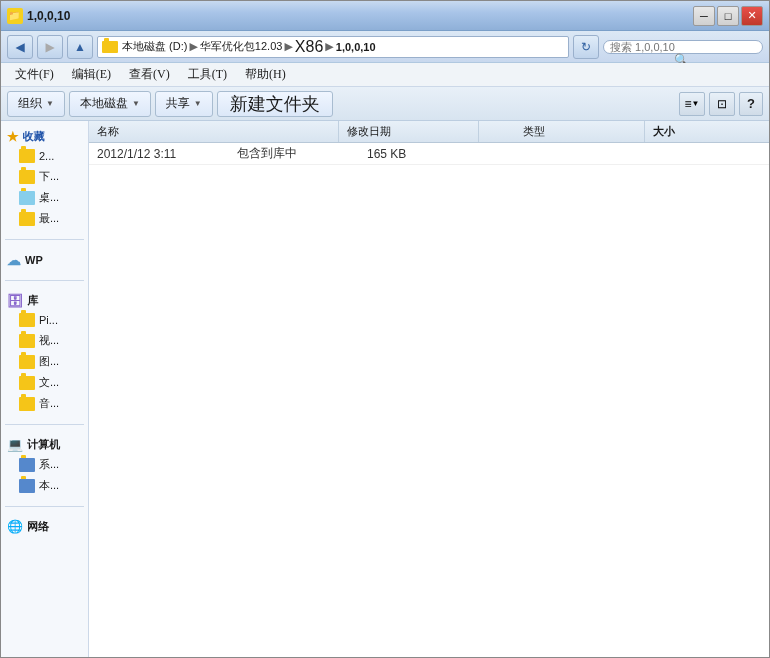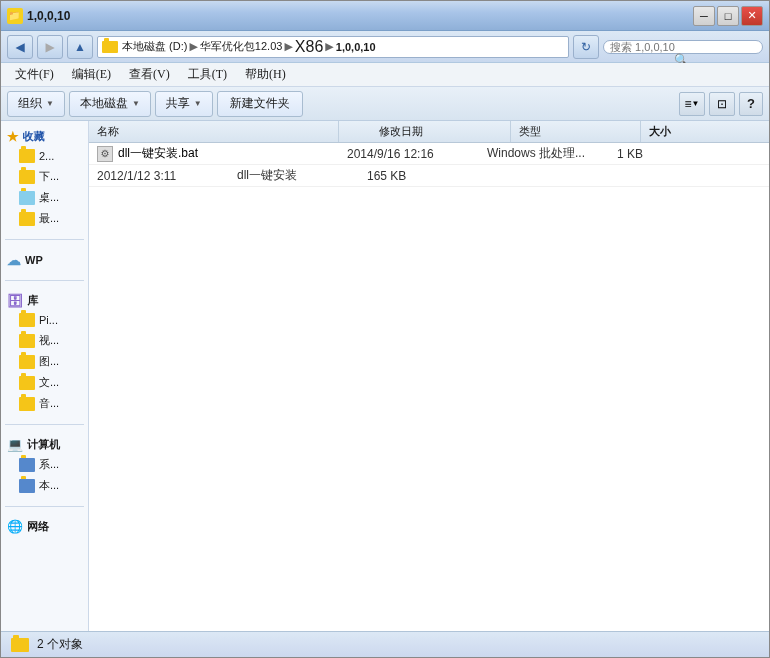--- a/index.html
+++ b/index.html
@@ -208,21 +208,21 @@
       color: #1a1a1a;
     }
     .toolbar-btn .arrow { font-size: 8px; color: #555; }
     .toolbar-new-folder {
       height: 26px;
       padding: 0 12px;
       background: linear-gradient(to bottom, #f0f6ff, #dce8f8);
       border: 1px solid #a8bcd0;
       border-radius: 3px;
       cursor: pointer;
-      font-size: 12px;
+      font-size: 18px;
       color: #1a1a1a;
     }
     .toolbar-right {
       margin-left: auto;
       display: flex;
       align-items: center;
       gap: 4px;
     }
     .view-btn {
       width: 26px;
@@ -359,32 +359,32 @@
     .col-date {
       width: 140px;
       padding: 0 8px;
       font-size: 11px;
       color: #1a1a1a;
       cursor: pointer;
       height: 100%;
       display: flex;
       align-items: center;
       border-right: 1px solid #c0d0e0;
-      margin-left: 32px;
     }
     .col-type {
       width: 130px;
       padding: 0 8px;
       font-size: 11px;
       color: #1a1a1a;
       cursor: pointer;
       height: 100%;
       display: flex;
       align-items: center;
       border-right: 1px solid #c0d0e0;
+      margin-left: 36px;
     }
     .col-size {
       flex: 1;
       padding: 0 8px;
       font-size: 11px;
       color: #1a1a1a;
       cursor: pointer;
       height: 100%;
       display: flex;
       align-items: center;
@@ -677,48 +677,29 @@
         <div class="col-type">
           <span>类型</span>
         </div>
         <div class="col-size">
           <span>大小</span>
         </div>
       </div>
 
       <div class="file-list">
 
-        <div class="file-row">
-          <div class="file-cell-name">
-            <div class="bat-icon"></div>
-            <span>dll一键安装.bat</span>
-          </div>
-          <div class="file-cell-date">
-            <span>2014/9/16 12:16</span>
-          </div>
-          <div class="file-cell-type">
-            <span>Windows 批处理...</span>
-          </div>
-          <div class="file-cell-size">
-            <span>1 KB</span>
-          </div>
-        </div>
 
         <div class="file-row">
           <div class="file-cell-date">
             <span>2012/1/12 3:11</span>
           </div>
           <div class="file-cell-type">
-            <span>dll一键安装</span>
+            <span>包含到库中</span>
           </div>
           <div class="file-cell-size">
             <span>165 KB</span>
           </div>
         </div>
       </div>
     </div>
   </div>
 
-  <div class="status-bar">
-    <div class="status-folder-icon"></div>
-    <span class="status-text">2 个对象</span>
-  </div>
 </div>
 
 </body></html>

